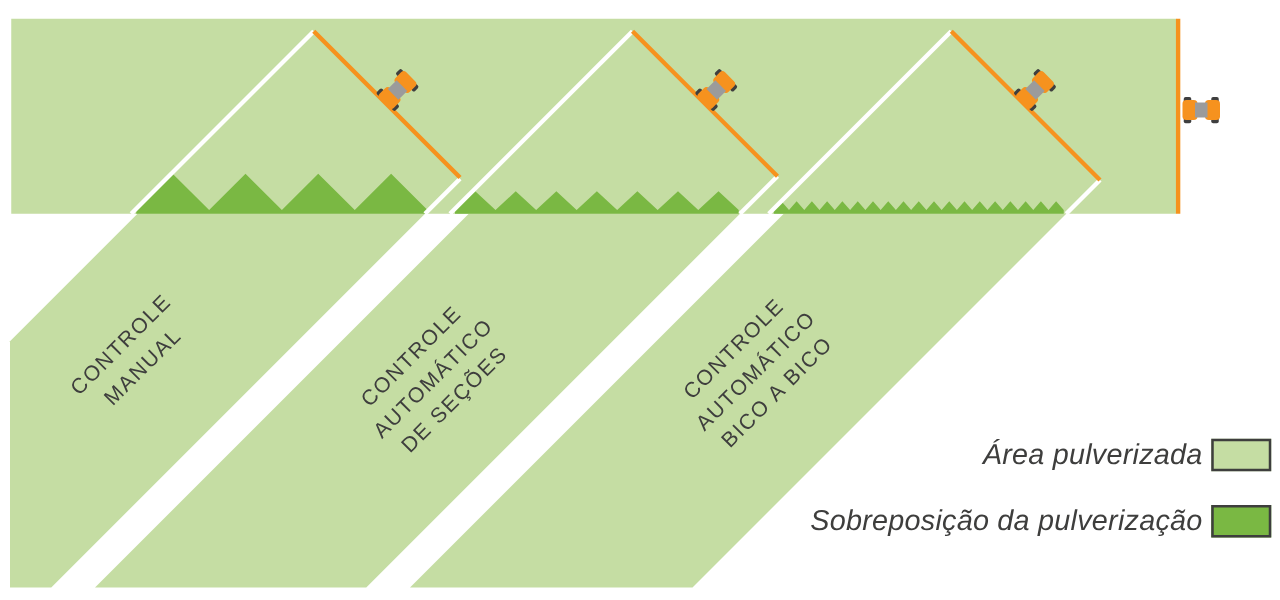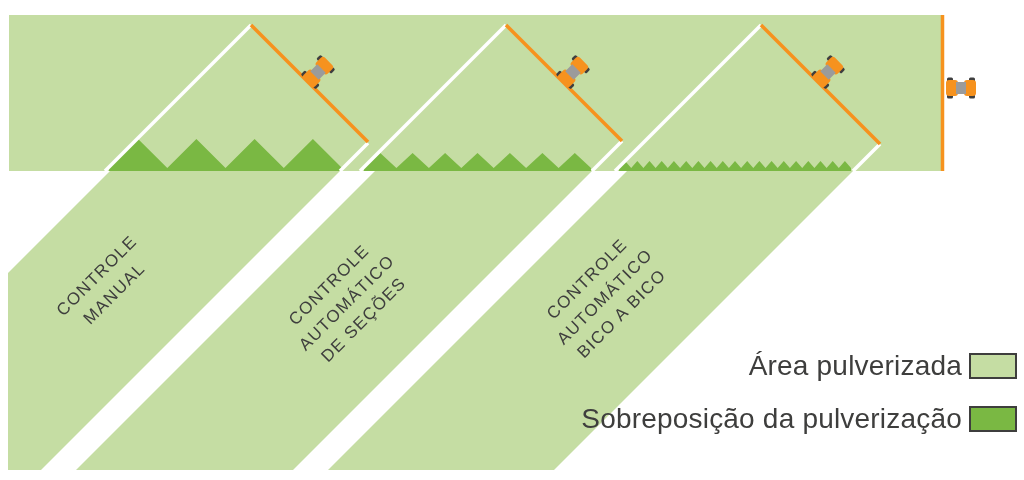--- a/index.html
+++ b/index.html
@@ -17,24 +17,25 @@
     font-weight:500;
     letter-spacing:1.4px;
     line-height:1.45;
     color:var(--c-label_text,#3e3e3d);
   }
   .legend-row{
     position:absolute;right:7px;
     display:flex;align-items:center;gap:7px;
   }
   .legend-label{
-    font-size:28px;
+    font-size:23px;
     letter-spacing:0.2px;
     color:var(--c-label_text,#3e3e3d);
     white-space:nowrap;
+    font-style:italic;
   }
   .legend-swatch{
     width:44px;height:22px;
     border:2px solid var(--c-label_text,#3e3e3d);
     box-sizing:content-box;
   }
   .fill-sprayed{fill:var(--c-sprayed_area,#c5dda3);}
   .fill-overlap{fill:var(--c-overlap,#7ab843);}
   .stroke-white{stroke:var(--c-pass_divider_white,#ffffff);stroke-width:3.5;fill:none;}
   .stroke-orange{stroke:var(--c-sprayer_path_orange,#f6921e);stroke-width:3.5;fill:none;}

